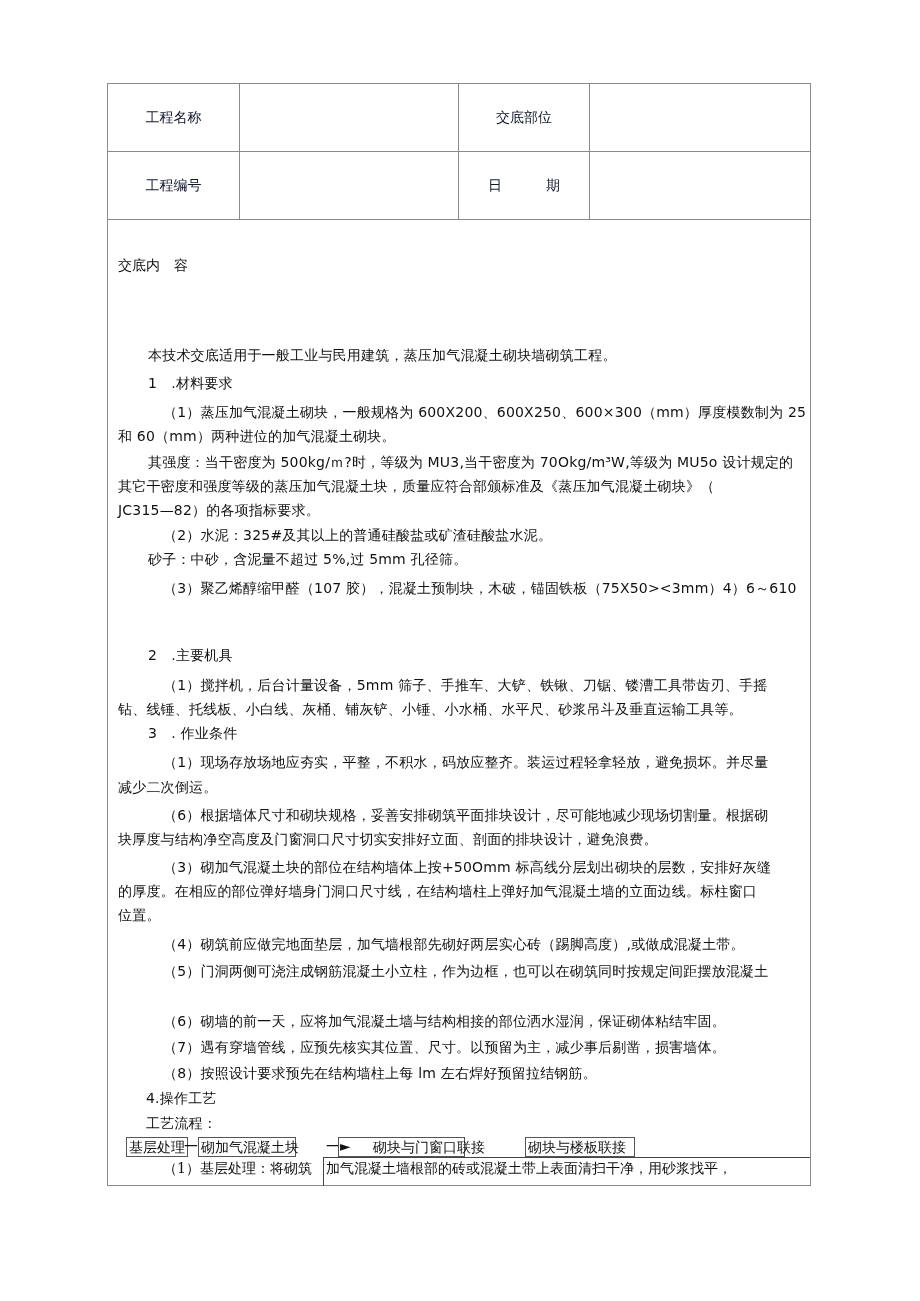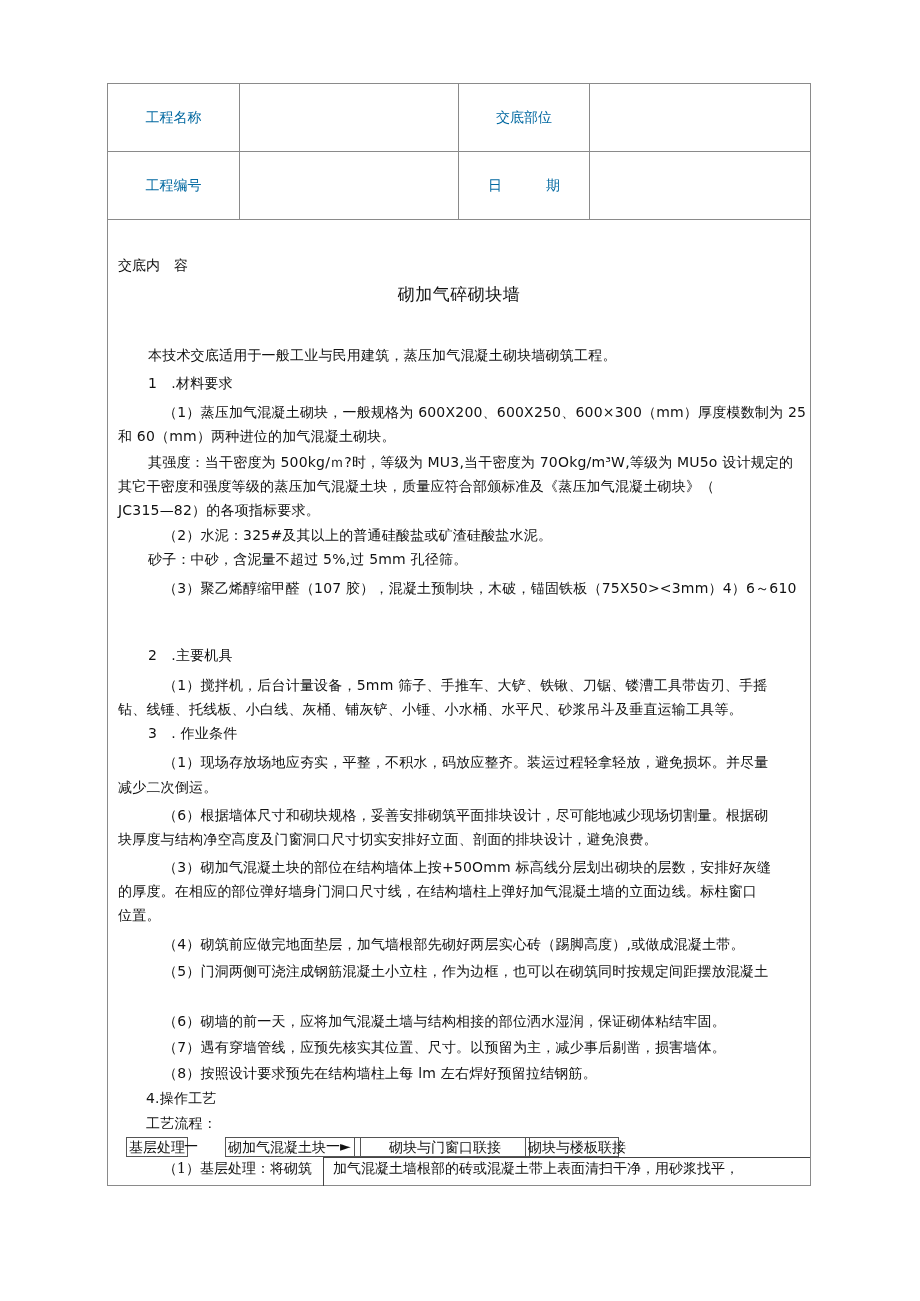--- a/index.html
+++ b/index.html
@@ -8,21 +8,21 @@
     font-family: "DejaVu Sans", "Liberation Sans", sans-serif;
     color: #111111;
   }
   .frame {
     position: absolute; left: 107px; top: 83px; width: 704px; height: 1103px;
     border: 1.5px solid #8a8a8a; box-sizing: border-box;
   }
   .hdr-table { position: absolute; left: 0; top: 0; width: 100%; border-collapse: collapse; }
   .hdr-table td {
     border: 1px solid #8a8a8a; height: 67px; font-size: 14px; text-align: center;
-    color: #0369a1; padding: 0;
+    color: #0f172a; padding: 0;
   }
   .hdr-table tr:first-child td { border-top: none; }
   .hdr-table td:first-child { border-left: none; }
   .hdr-table td:last-child { border-right: none; }
   .c1 { width: 131px; } .c2 { width: 218px; } .c3 { width: 130px; } .c4 { width: auto; }
   .date-label { letter-spacing: 0; }
   .date-label span { display: inline-block; }
   .body {
     position: absolute; left: 0; top: 137px; right: 0; bottom: 0;
     font-size: 14px; line-height: 20px;
@@ -43,21 +43,21 @@
     position: absolute; top: 0; height: 20px; border: 1px solid #555; box-sizing: border-box;
     line-height: 18px; padding: 0 2px; white-space: nowrap;
   }
   .fconn { position: absolute; top: 0; line-height: 18px; white-space: nowrap; }
   .flow-bottom-line { position: absolute; left: 215px; right: 0; top: 936px; border-top: 1px solid #444; }
   .last-line {
     position: absolute; left: 10px; right: 0; top: 937px; height: 22px; white-space: nowrap;
     font-family: "DejaVu Serif", "Liberation Serif", serif; font-size: 14px; line-height: 20px;
   }
   .last-line .p1 { position: absolute; left: 45px; }
-  .last-line .p2 { position: absolute; left: 205px; border-left: 1px solid #444; height: 28px; padding-left: 9px; }
+  .last-line .p2 { position: absolute; left: 205px; border-left: 1px solid #444; height: 28px; padding-left: 2px; }
 </style>
 </head>
 <body>
 
 <div class="frame">
   <table class="hdr-table">
     <tbody>
         <tr>
       <td class="c1">工程名称</td>
       <td class="c2"></td>
@@ -70,21 +70,20 @@
       <td class="c3 date-label">
         <span>日</span><span style="display:inline-block;width:44px"></span><span>期</span>
       </td>
       <td class="c4"></td>
     </tr>
   </tbody>
     </table>
 
   <div class="body">
     <div class="abs section-label">交底内　容</div>
-    <div class="abs doc-title">砌加气碎砌块墙</div>
 
     <div class="line ind1" style="top:124px">本技术交底适用于一般工业与民用建筑，蒸压加气混凝土砌块墙砌筑工程。</div>
     <div class="line ind1" style="top:152px">1　.材料要求</div>
     <div class="line ind2" style="top:181px">（1）蒸压加气混凝土砌块，一般规格为 600X200、600X250、600×300（mm）厚度模数制为 25</div>
     <div class="line ind0" style="top:205px">和 60（mm）两种进位的加气混凝土砌块。</div>
     <div class="line ind1" style="top:231px">其强度：当干密度为 500kg/ｍ?时，等级为 MU3,当干密度为 70Okg/m³W,等级为 MU5o 设计规定的</div>
     <div class="line ind0" style="top:255px">其它干密度和强度等级的蒸压加气混凝土块，质量应符合部颁标准及《蒸压加气混凝土砌块》（</div>
     <div class="line ind0" style="top:279px">JC315—82）的各项指标要求。</div>
     <div class="line ind2" style="top:304px">（2）水泥：325#及其以上的普通硅酸盐或矿渣硅酸盐水泥。</div>
     <div class="line ind1" style="top:328px">砂子：中砂，含泥量不超过 5%,过 5mm 孔径筛。</div>
@@ -104,24 +103,24 @@
     <div class="line ind2" style="top:740px">（5）门洞两侧可浇注成钢筋混凝土小立柱，作为边框，也可以在砌筑同时按规定间距摆放混凝土</div>
     <div class="line ind2" style="top:790px">（6）砌墙的前一天，应将加气混凝土墙与结构相接的部位洒水湿润，保证砌体粘结牢固。</div>
     <div class="line ind2" style="top:816px">（7）遇有穿墙管线，应预先核实其位置、尺寸。以预留为主，减少事后剔凿，损害墙体。</div>
     <div class="line ind2" style="top:842px">（8）按照设计要求预先在结构墙柱上每 lm 左右焊好预留拉结钢筋。</div>
     <div class="line ind-h" style="top:867px">4.操作工艺</div>
     <div class="line ind-h" style="top:892px">工艺流程：</div>
 
     <div class="flow">
       <div class="fbox" style="left:8px; width:62px;">基层处理</div>
       <div class="fconn" style="left:66px;">一</div>
-      <div class="fbox" style="left:107px; width:136px;">砌加气混凝土块</div>
+      <div class="fbox" style="left:80px; width:98px;">砌加气混凝土块</div>
       <div class="fconn" style="left:208px;">一►</div>
-      <div class="fbox" style="left:236px; width:176px;padding-left:34px;">砌块与门窗口联接</div>
-      <div class="fbox" style="left:407px; width:94px;">砌块与楼板联接</div>
+      <div class="fbox" style="left:220px; width:127px;padding-left:34px;">砌块与门窗口联接</div>
+      <div class="fbox" style="left:407px; width:110px;">砌块与楼板联接</div>
     </div>
     <div class="flow-bottom-line"></div>
 
     <div class="last-line">
       <span class="p1">（1）基层处理：将砌筑</span>
       <span class="p2">加气混凝土墙根部的砖或混凝土带上表面清扫干净，用砂浆找平，</span>
     </div>
   </div>
 </div>
 

